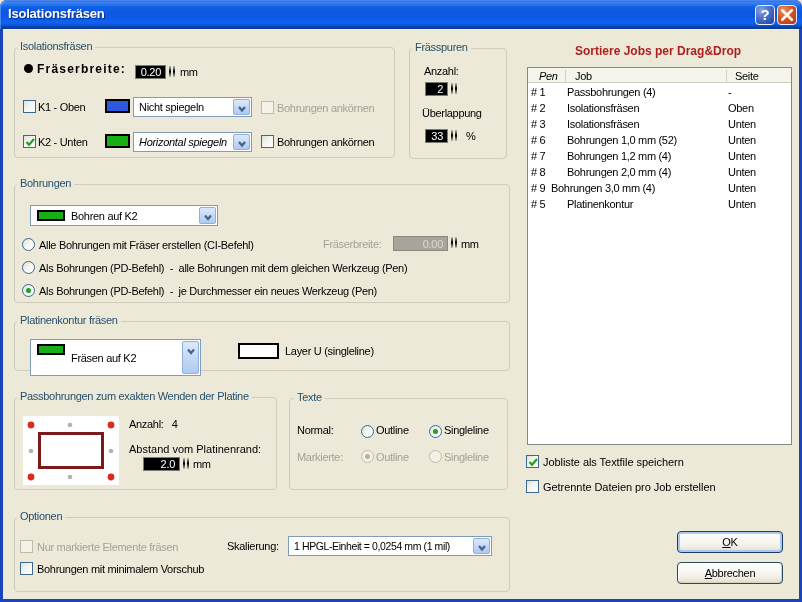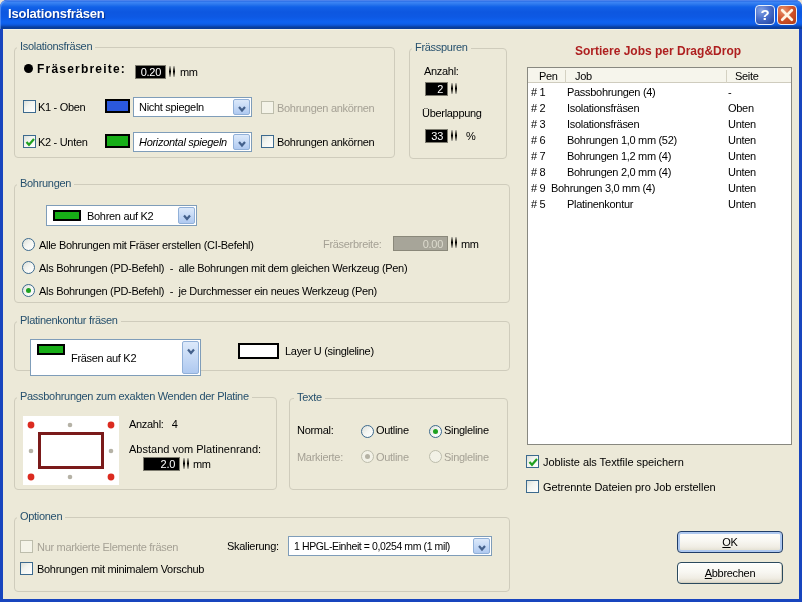--- a/index.html
+++ b/index.html
@@ -130,21 +130,21 @@
   <div class="lbl" style="left:419px; top:78px;">Überlappung</div>
   <div class="bf" style="left:422px; top:100px; width:23px; height:14px; line-height:12px;">33</div>
   <div class="spin" style="left:448px; top:101px;">
         <i></i>
         <i></i>
       </div>
   <div class="lbl" style="left:463px; top:101px;">%</div>
 
   <div class="grp" style="left:11px; top:155px; width:496px; height:119px;"></div>
   <div class="cap" style="left:14px; top:148px;">Bohrungen</div>
-  <div class="combo" style="left:27px; top:176px; width:151px; height:21px;margin-left:16px;">
+  <div class="combo" style="left:27px; top:176px; width:188px; height:21px;">
     <span class="sw" style="left:6px; top:4px; width:28px; height:11px; background:#17AE17;"></span>
     <span class="tx" style="left:40px;">Bohren auf K2</span>
     <span class="btn">
           <svg width="14" height="13" viewBox="0 0 14 13">
             <path d="M4 4.5 L7 8 L10 4.5" stroke="#44618C" stroke-width="2.2" fill="none"></path>
           </svg>
         </span>
       </div>
   <div class="rd" style="left:19px; top:209px;"></div>
   <div class="lbl" style="left:36px; top:210px;">Alle Bohrungen mit Fräser erstellen (CI-Befehl)</div>
@@ -231,21 +231,21 @@
             <path d="M4 4 L7 7.5 L10 4" stroke="#44618C" stroke-width="2.2" fill="none"></path>
           </svg>
         </span>
       </div>
 
   <div class="lbl" style="left:572px; top:15px; font-weight:bold; font-size:12px; letter-spacing:0px; color:#AE1F1F;">Sortiere Jobs per Drag&amp;Drop</div>
   <div id="list">
     <div class="hdr"></div>
     <div class="hsep" style="left:37px;"></div>
     <div class="hsep" style="left:198px;"></div>
-    <div class="lrow" style="left:11px; top:2px;">Pen</div>
+    <div class="lrow" style="left:11px; top:2px;font-style:italic;">Pen</div>
     <div class="lrow" style="left:47px; top:2px;">Job</div>
     <div class="lrow" style="left:207px; top:2px;">Seite</div>
     <div class="lrow" style="left:3px; top:18px;"># 1</div>
         <div class="lrow" style="left:39px; top:18px;">Passbohrungen (4)</div>
         <div class="lrow" style="left:200px; top:18px;">-</div>
     <div class="lrow" style="left:3px; top:34px;"># 2</div>
         <div class="lrow" style="left:39px; top:34px;">Isolationsfräsen</div>
         <div class="lrow" style="left:200px; top:34px;">Oben</div>
     <div class="lrow" style="left:3px; top:50px;"># 3</div>
         <div class="lrow" style="left:39px; top:50px;">Isolationsfräsen</div>

